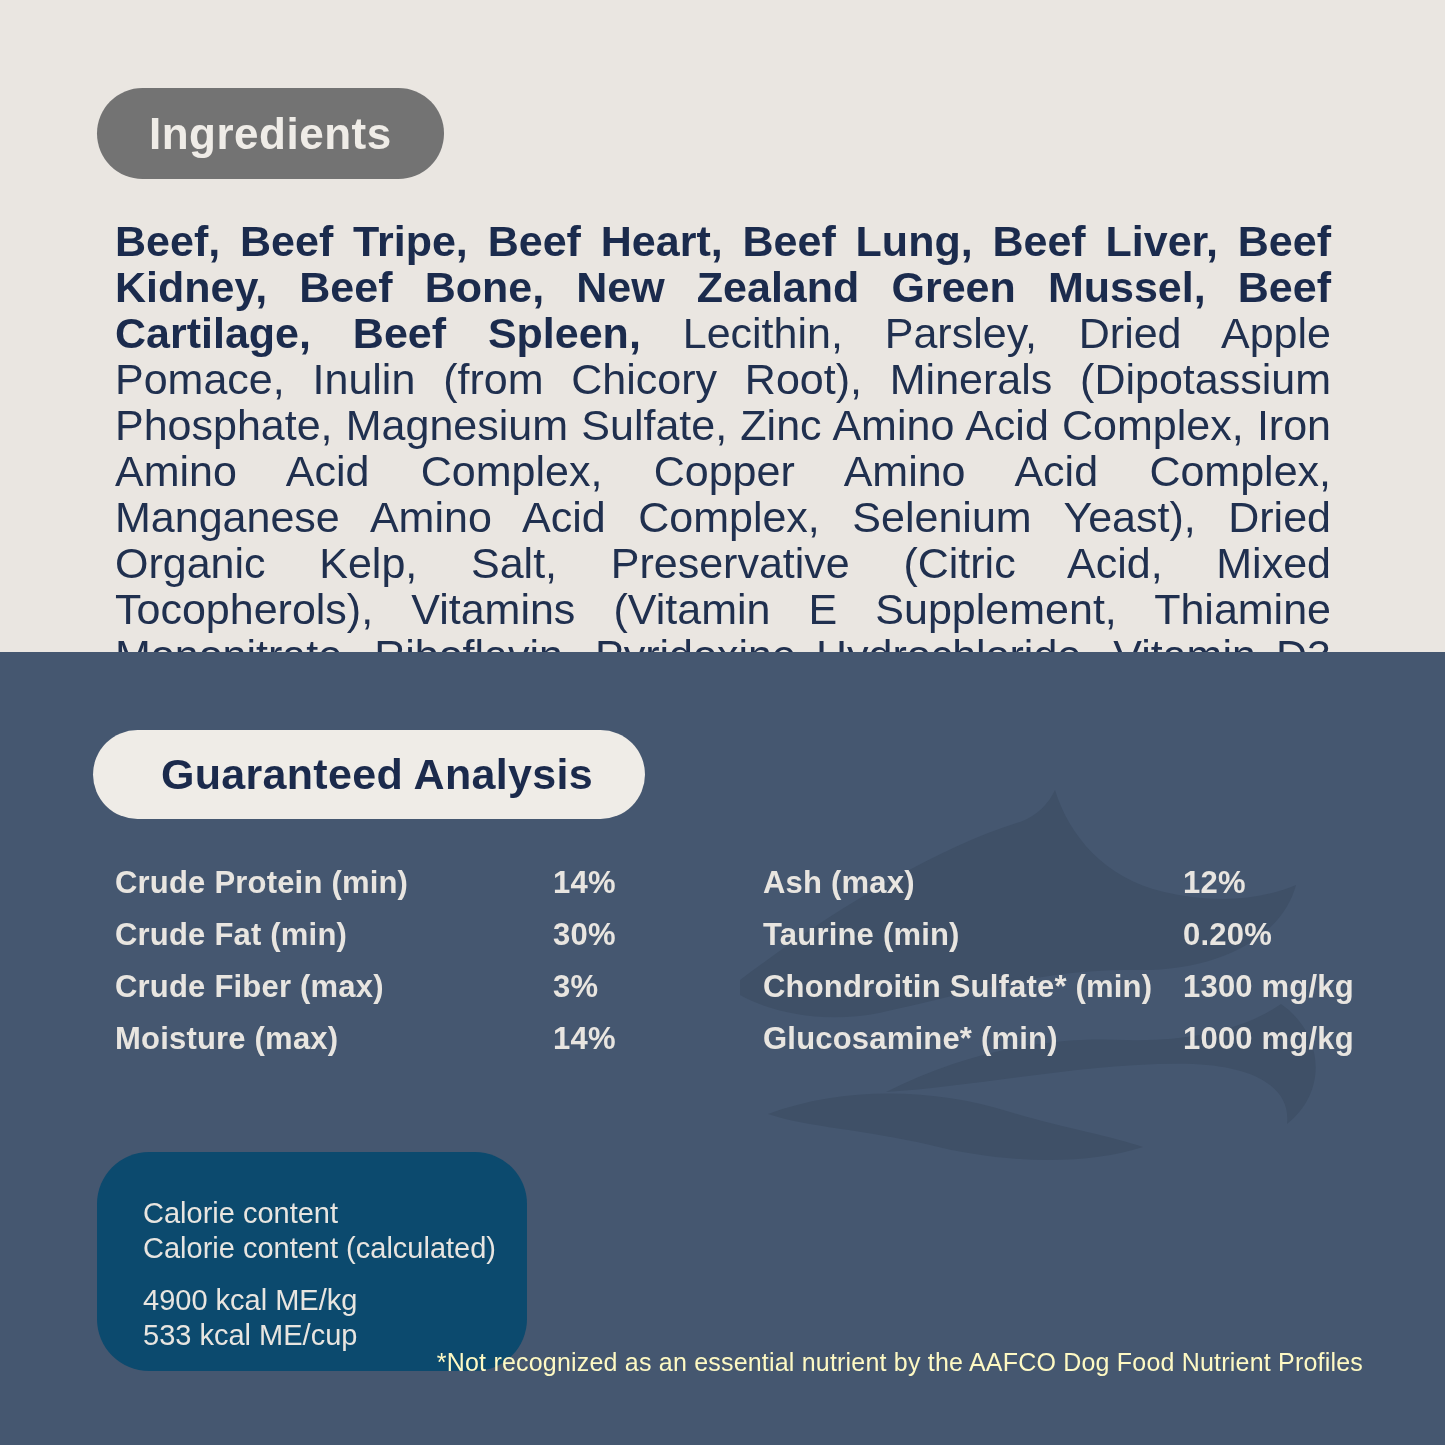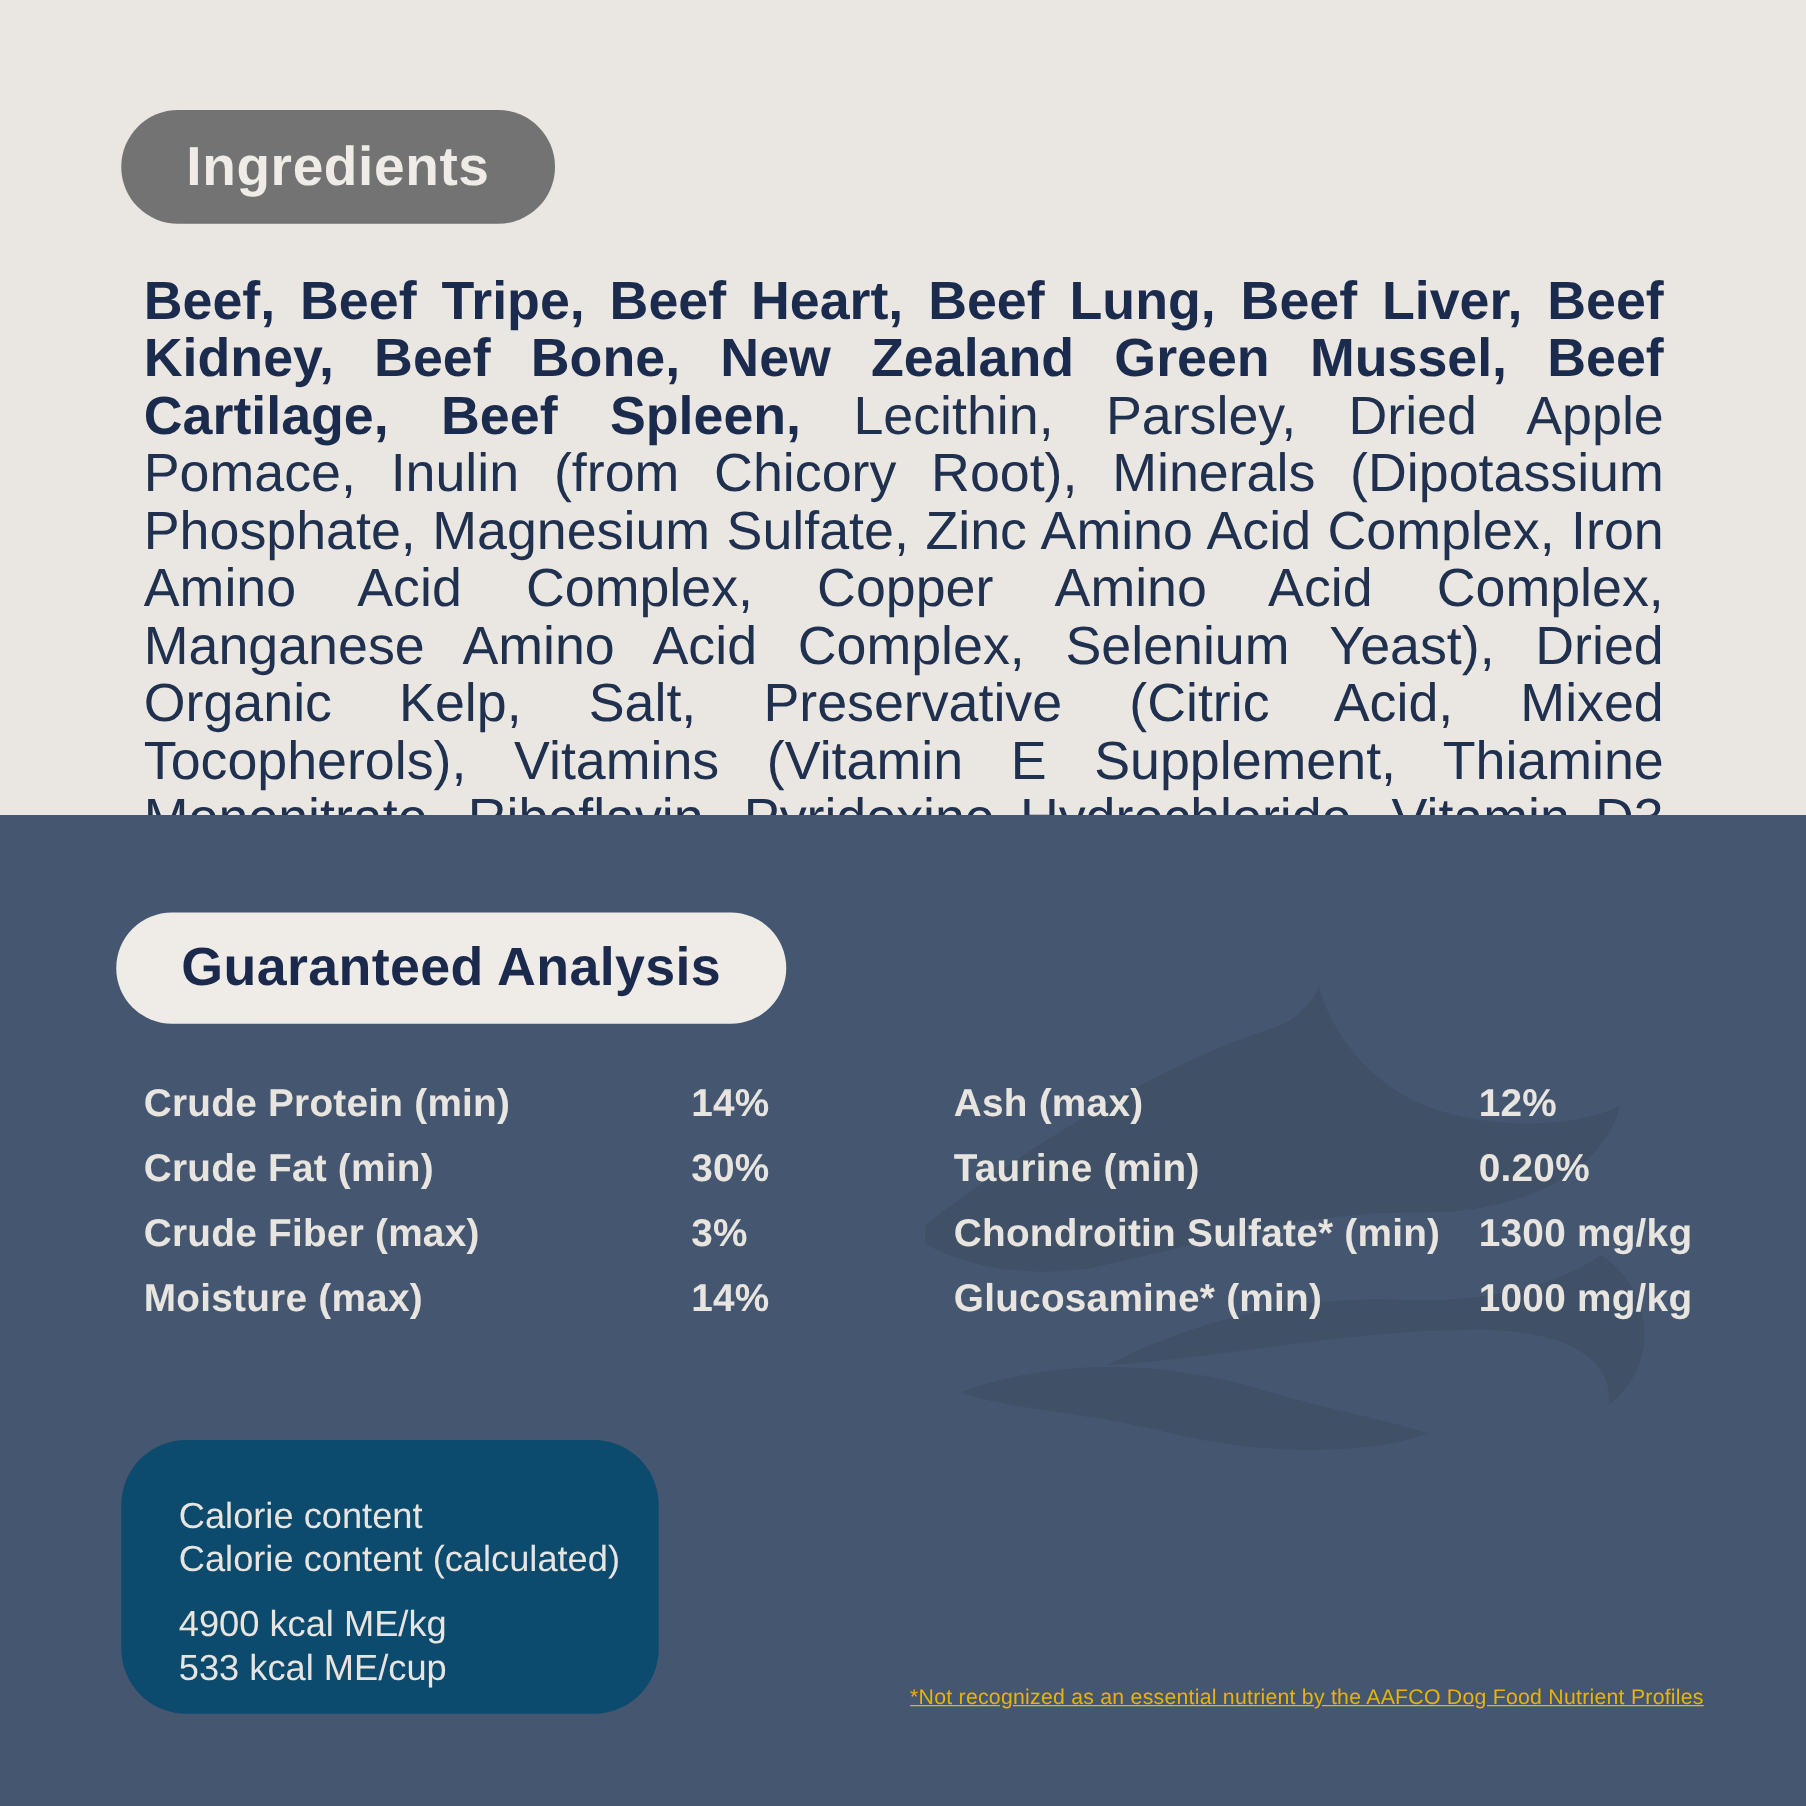--- a/index.html
+++ b/index.html
@@ -40,21 +40,21 @@
     background: #455770;
   }
   .watermark {
     position: absolute; left: 740px; top: 138px; width: 705px; height: 480px;
     fill: #3F5067;
   }
   .pill-cream {
     left: 93px; top: 78px; height: 89px; background: #EFECE7; border-radius: 45px;
   }
   .pill-cream .pill-label {
-    color: #1B2A4C; font-size: 43px; font-weight: bold; letter-spacing: 0.3px;
+    color: #1B2A4C; font-size: 43px; font-weight: bold; letter-spacing: 0.3px; margin-left: 16px;
   }
 
   .analysis-col { position: absolute; top: 215px; }
   .col-left  { left: 115px; width: 620px; }
   .col-right { left: 763px; width: 600px; }
   .arow { display: flex; align-items: flex-start; }
   .arow + .arow { margin-top: 20px; }
   .alabel, .avalue {
     color: #E8E5E0; font-size: 31px; line-height: 32px; font-weight: bold;
     letter-spacing: 0.2px;
@@ -65,21 +65,21 @@
   .calorie-box {
     position: absolute; left: 97px; top: 500px; width: 430px; height: 219px;
     background: #0c4a6e; border-radius: 52px; box-sizing: border-box;
     padding: 44px 20px 0 46px;
     color: #E8E5E0; font-size: 29px; line-height: 35px;
   }
   .calorie-values { margin-top: 17px; }
 
   .footnote {
     position: absolute; right: 82px; top: 696px;
-    color: #eab308; font-size: 17px; letter-spacing: 0.2px; text-decoration: underline;
+    color: #fef9c3; font-size: 25px; letter-spacing: 0.2px;
   }
 </style>
 </head>
 <body>
 
 <div class="canvas">
 
   <section class="ingredients-section">
     <div class="pill pill-navy">
       <span class="pill-label">Ingredients</span>

